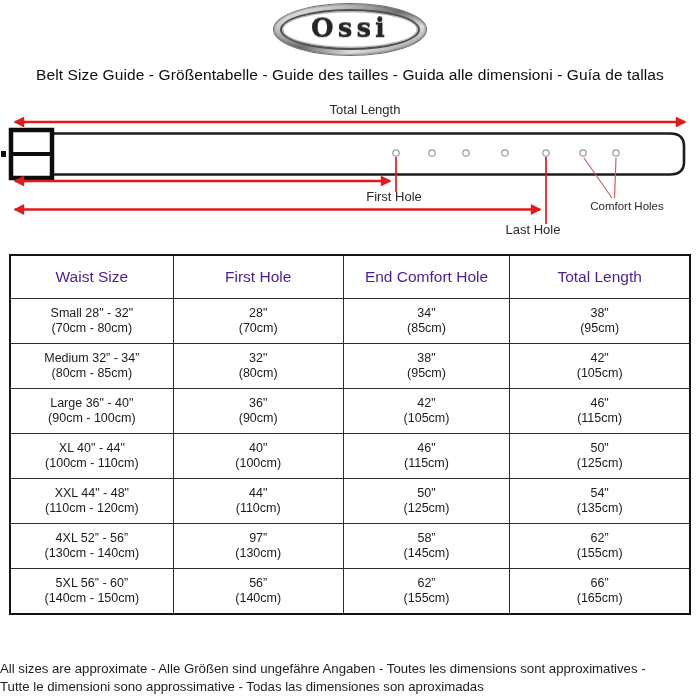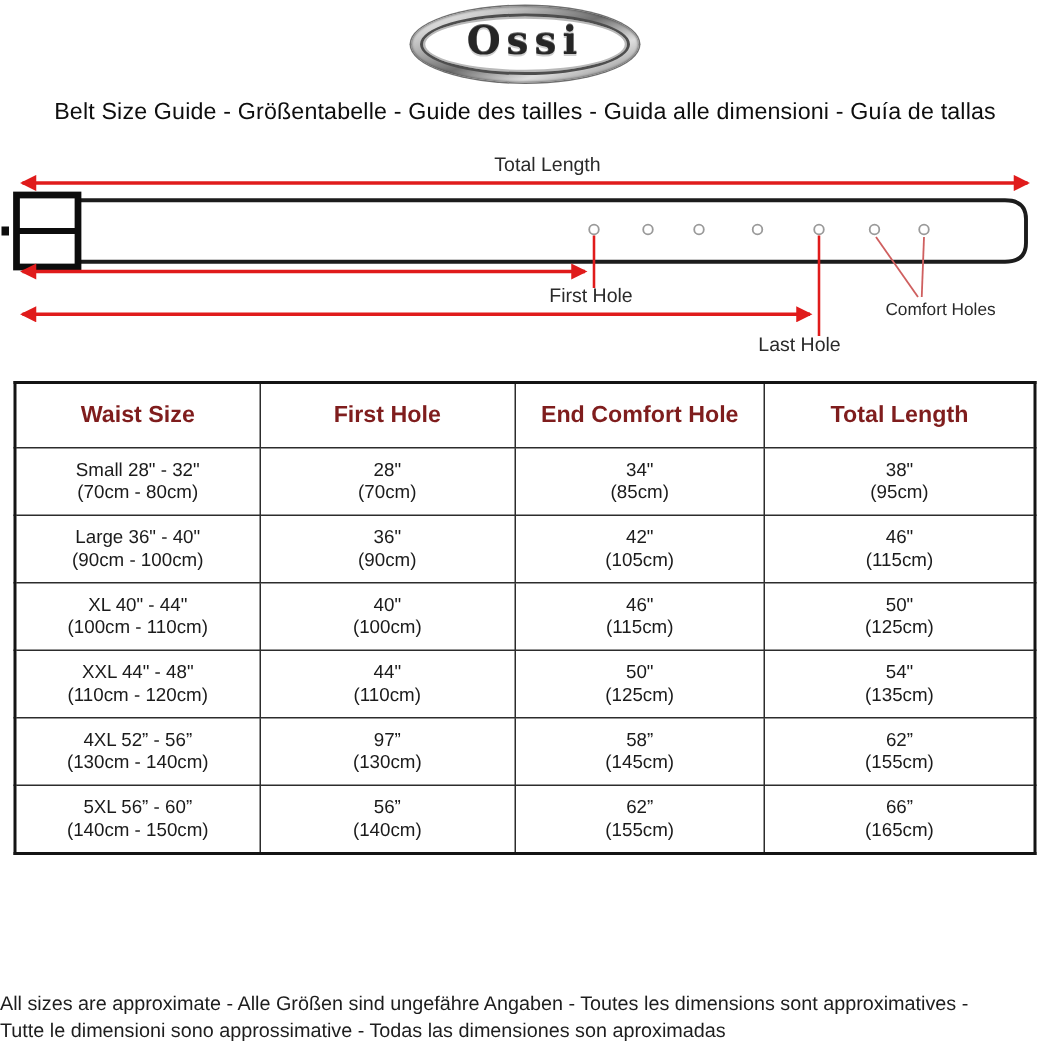--- a/index.html
+++ b/index.html
@@ -43,21 +43,21 @@
   
   table.size-table {
     position:absolute; top:254px; left:9px; width:682px;
     border-collapse:collapse; table-layout:fixed;
     border:2.5px solid #141414;
   }
   table.size-table th, table.size-table td {
     border:1px solid #2c2c2c; text-align:center; vertical-align:middle;
     padding:0 2px;
   }
-  table.size-table th { height:42px; font-size:15.5px; font-weight:bold; color:#7f1d1d; }
+  table.size-table th { height:42px; font-size:15.5px; font-weight:normal; color:#4c1d95; }
   table.size-table td {
     height:44px; font-size:12.5px; line-height:15.5px; color:#1b1b1b;
     white-space:pre-line;
   }
 
   
   .footer {
     position:absolute; top:660px; left:0; width:700px;
     text-align:left; font-size:13.2px; line-height:17.5px; color:#1d1d1d;
     white-space:pre-line;
@@ -135,20 +135,30 @@
         <td>Small 28" - 32"
 (70cm - 80cm)</td>
         <td>28"
 (70cm)</td>
         <td>34"
 (85cm)</td>
         <td>38"
 (95cm)</td>
       </tr>
       <tr>
+        <td>Medium 32” - 34”
+(80cm - 85cm)</td>
+        <td>32"
+(80cm)</td>
+        <td>38"
+(95cm)</td>
+        <td>42"
+(105cm)</td>
+      </tr>
+      <tr>
         <td>Large 36" - 40"
 (90cm - 100cm)</td>
         <td>36"
 (90cm)</td>
         <td>42"
 (105cm)</td>
         <td>46"
 (115cm)</td>
       </tr>
       <tr>

